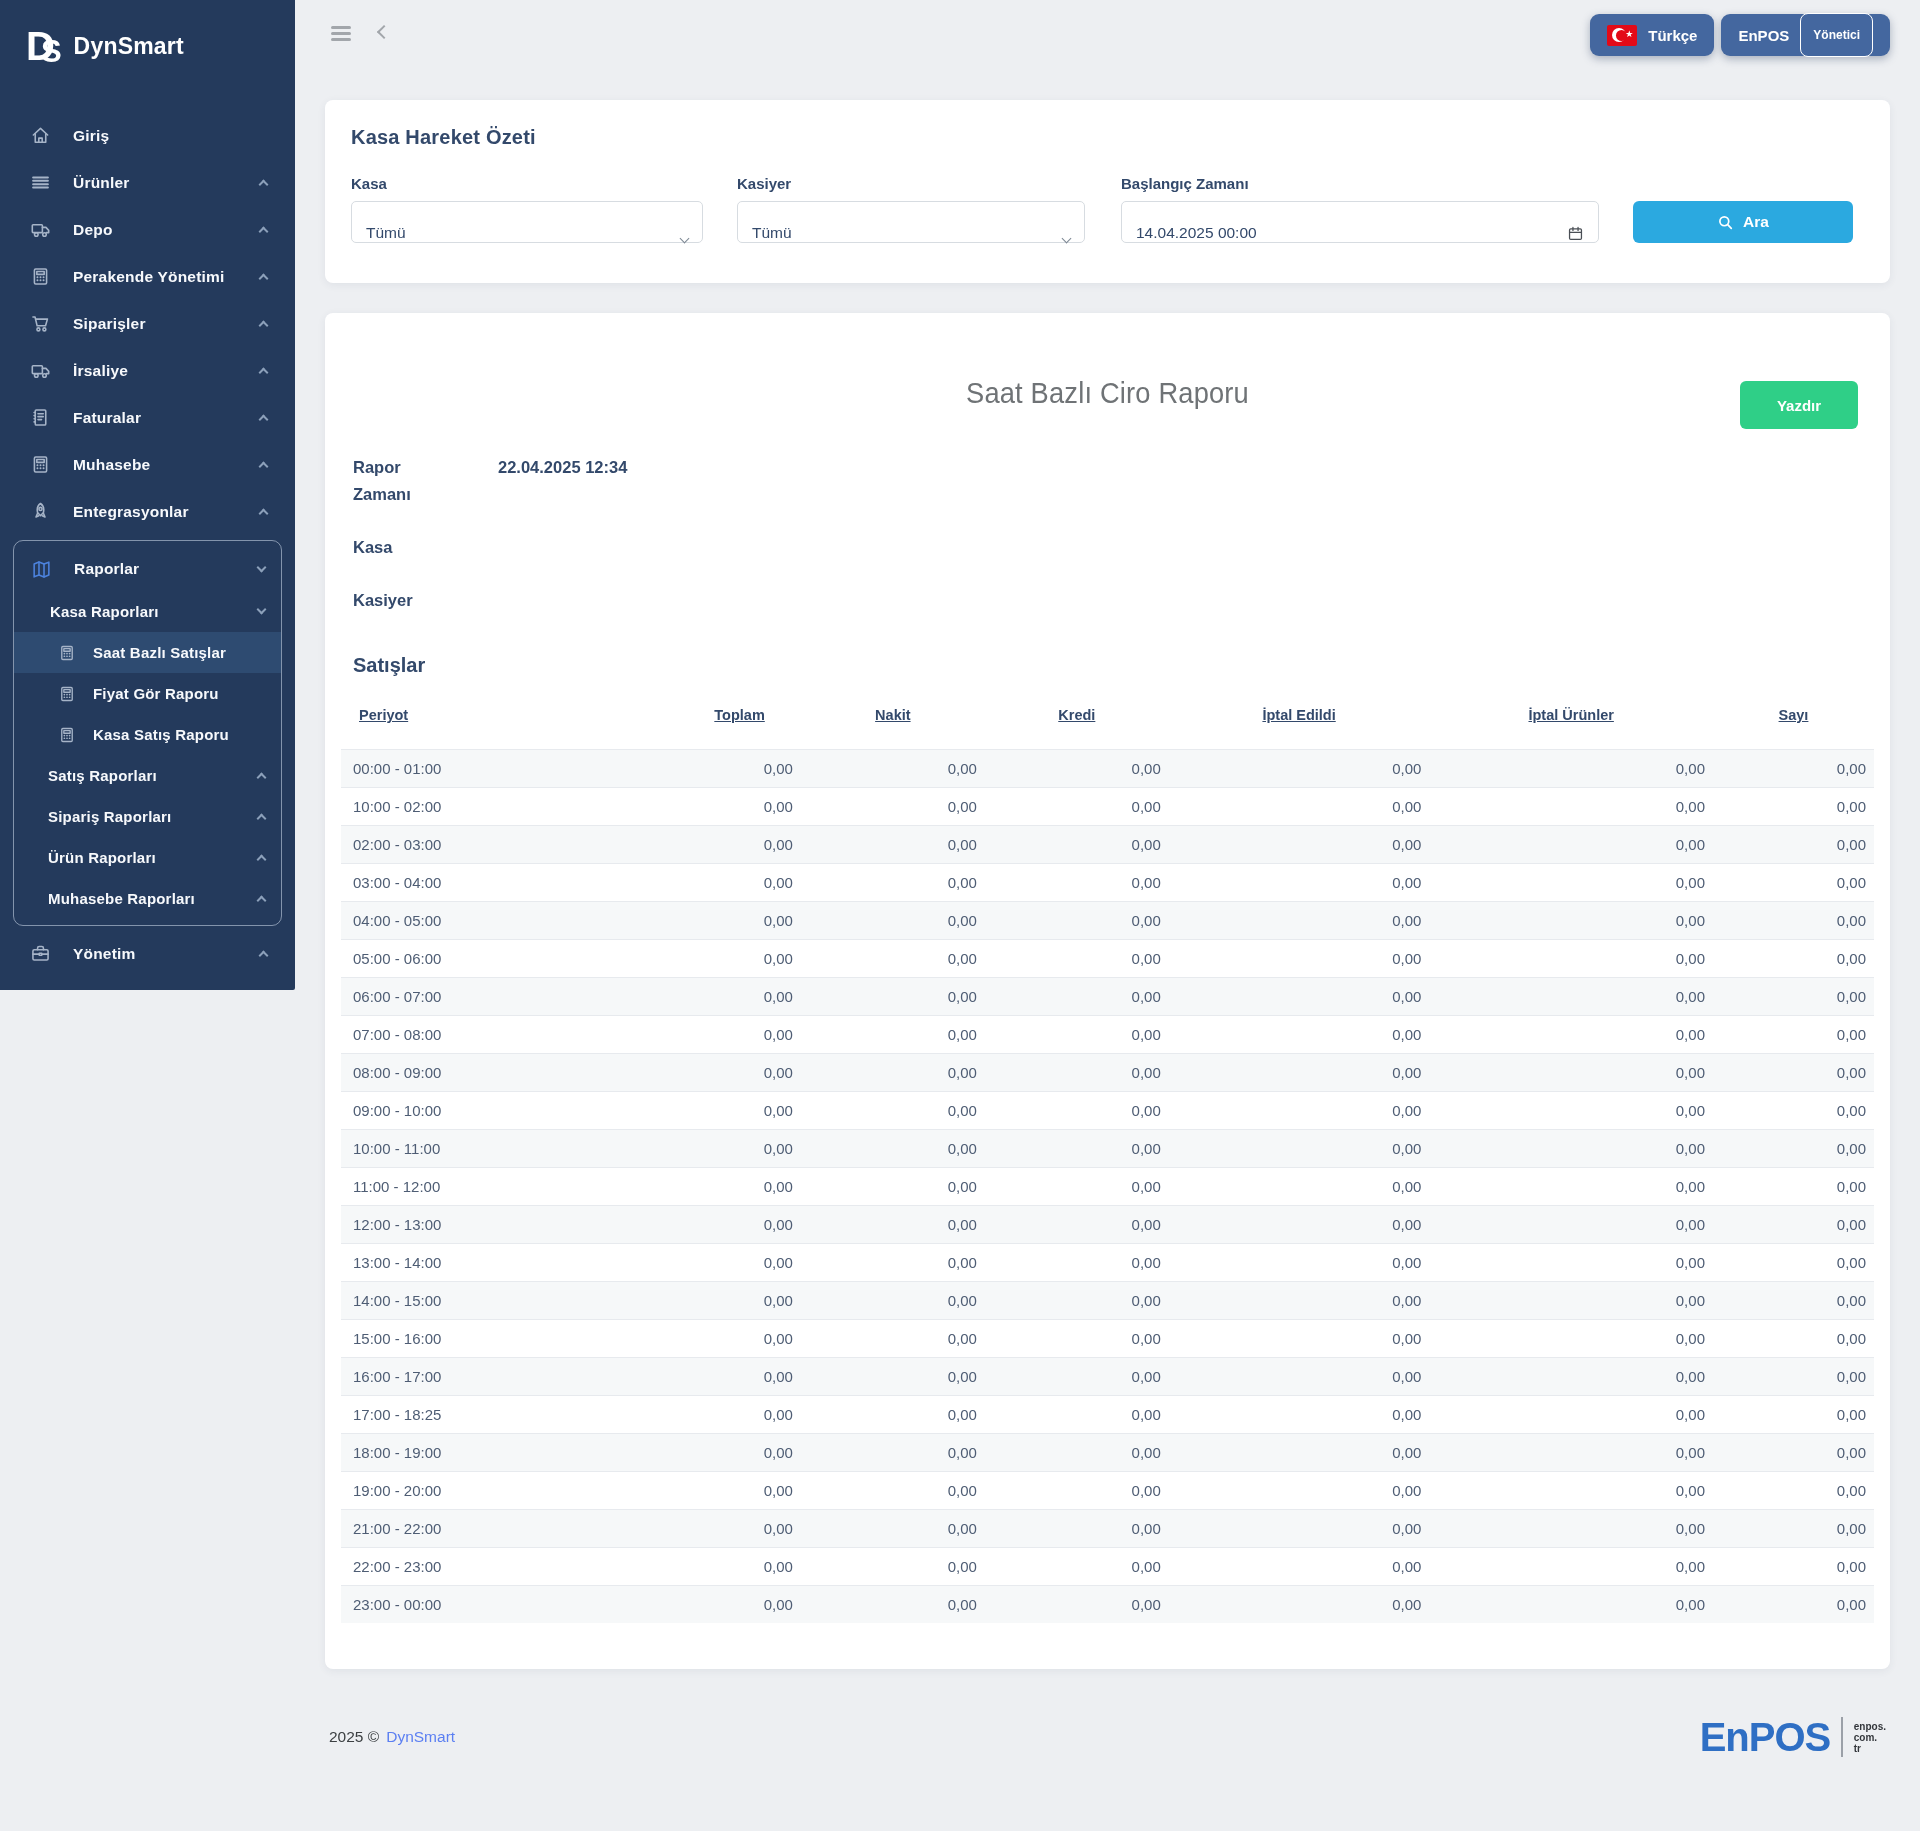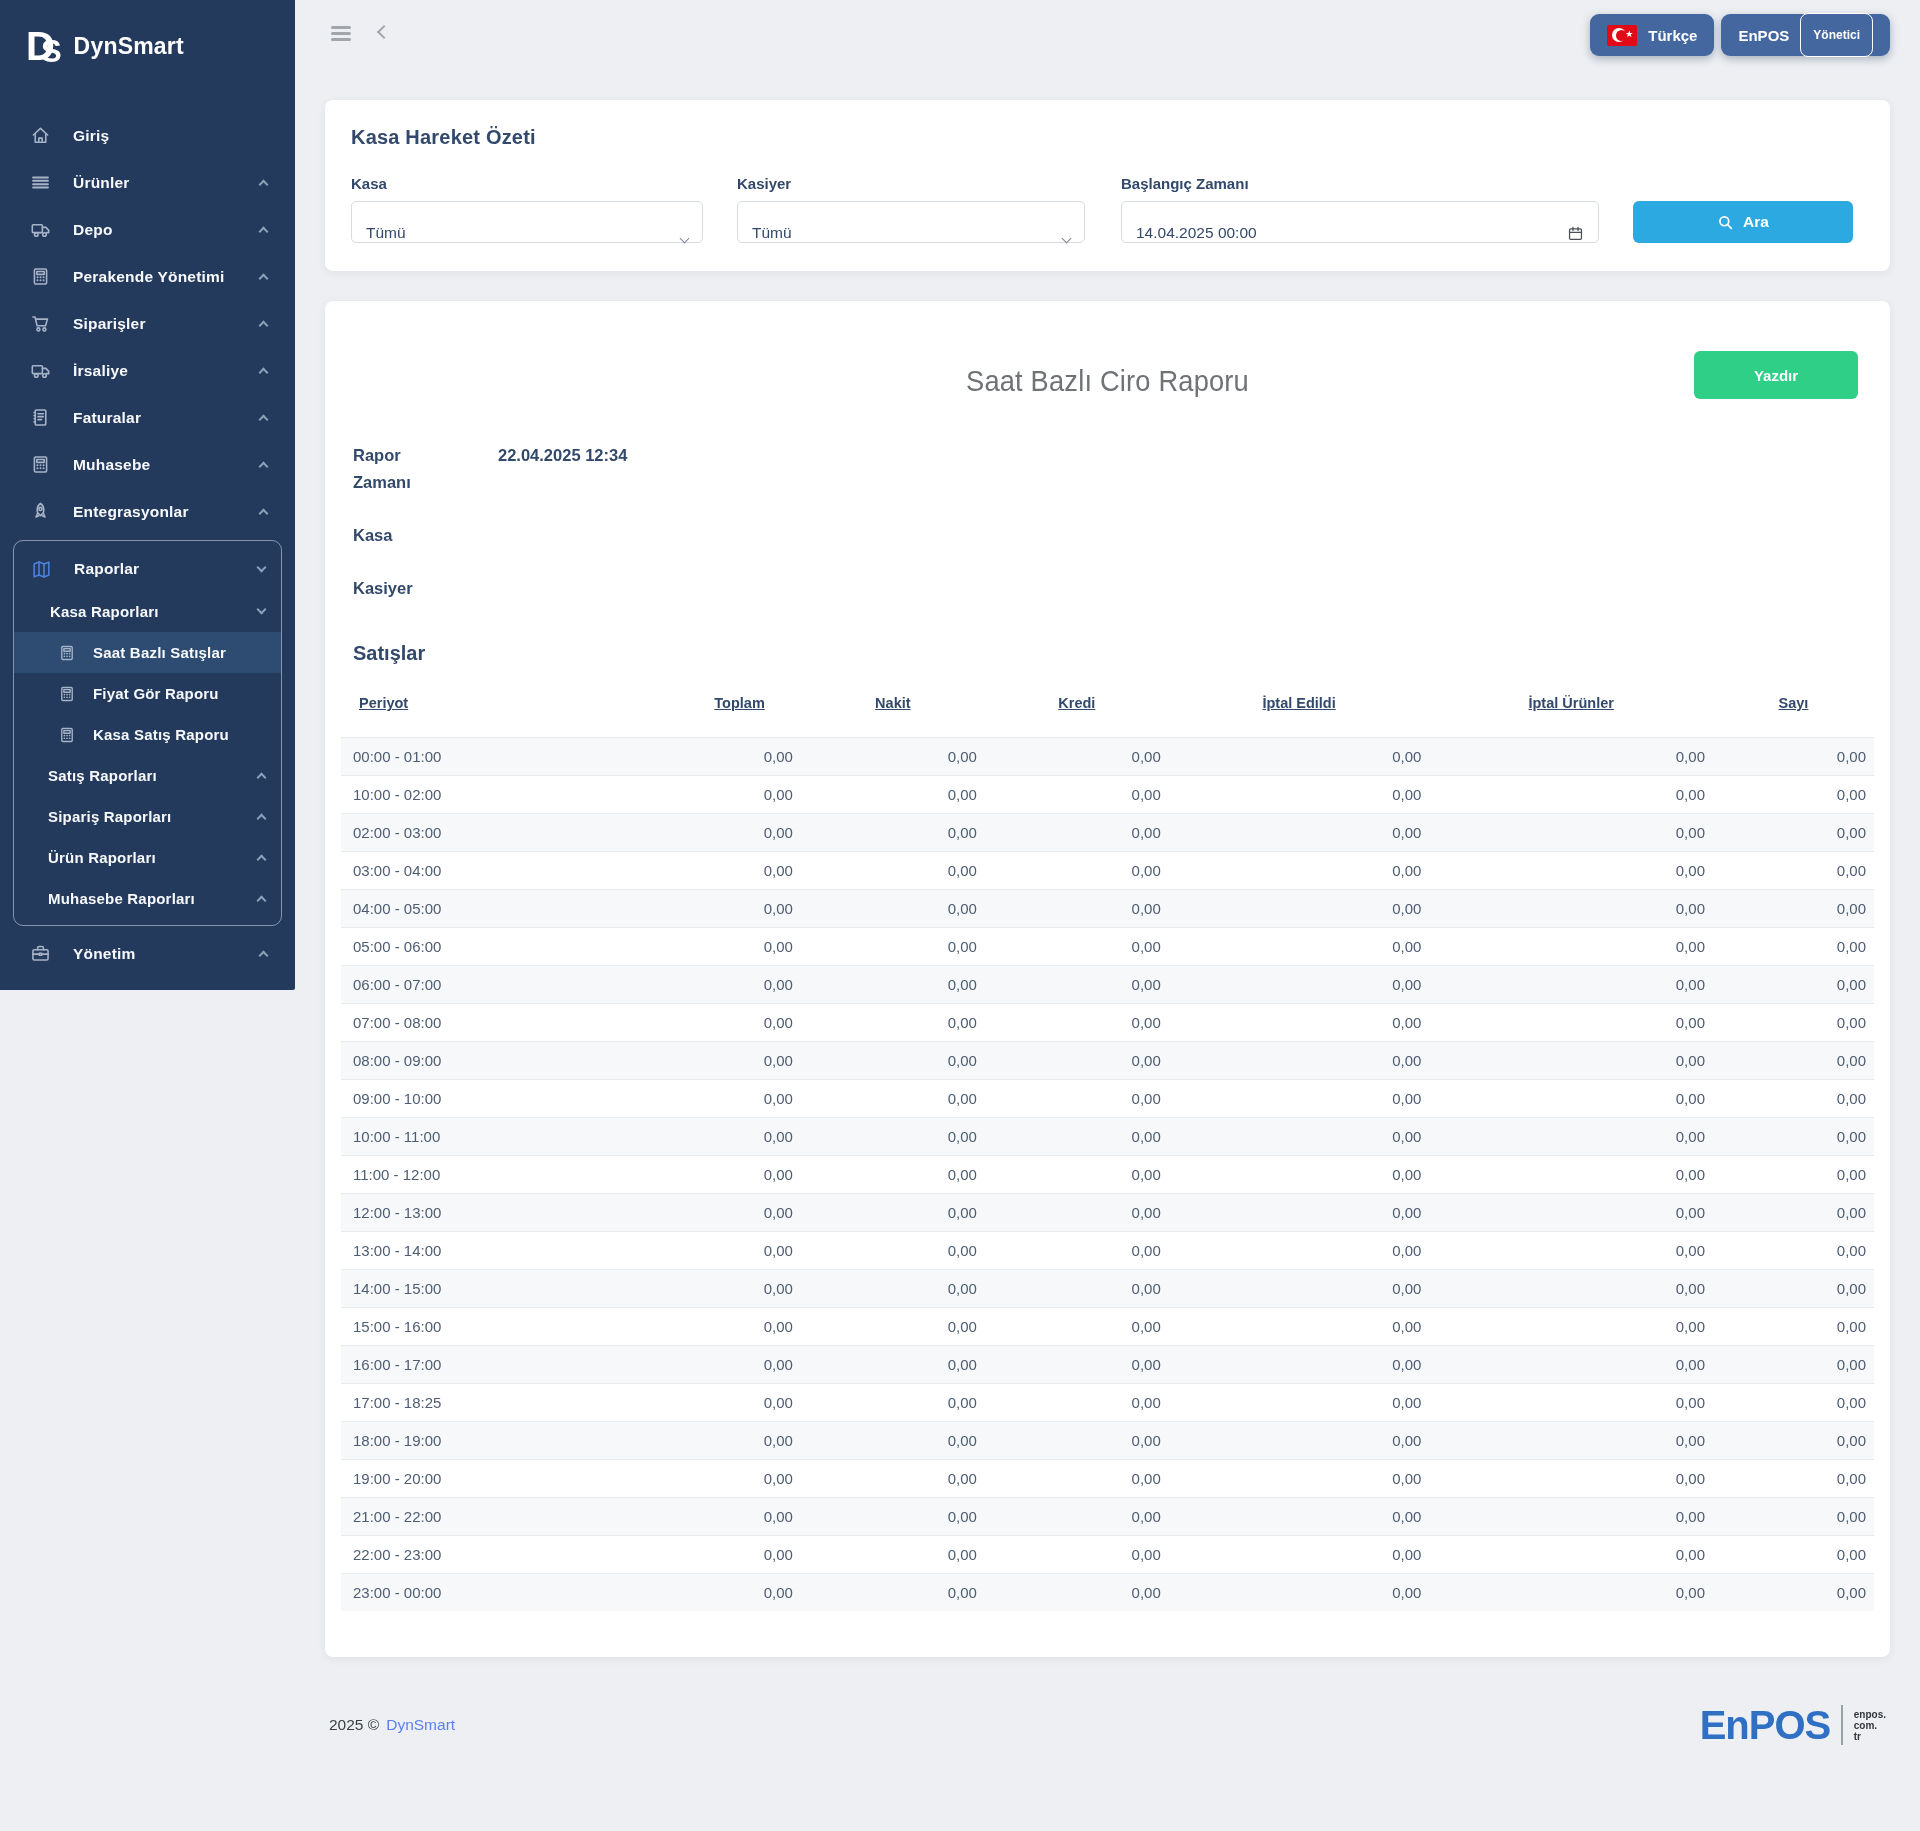--- a/index.html
+++ b/index.html
@@ -47,39 +47,39 @@
   .top-btn { height:42px; background:#44679f; border:none; border-radius:9px; color:#fff; display:flex; align-items:center; gap:11px; padding:0 17px; font-family:inherit; font-size:15px; font-weight:700; cursor:pointer; box-shadow:0 3px 8px rgba(36,58,92,.35); }
   .flag { position:relative; width:30px; height:21px; background:#e30a17; border-radius:2px; overflow:hidden; flex:0 0 30px; }
   .flag .c1 { position:absolute; left:5px; top:3.5px; width:14px; height:14px; border-radius:50%; background:#fff; }
   .flag .c2 { position:absolute; left:8.5px; top:5px; width:11px; height:11px; border-radius:50%; background:#e30a17; }
   .flag .star { position:absolute; left:18px; top:5.5px; color:#fff; font-size:9px; line-height:1; }
   .role-pill { border:1.5px solid #fff; border-radius:8px; padding:14px 12px; font-size:12px; font-weight:700; }
 
   .card { background:#fff; border-radius:8px; box-shadow:0 2px 8px rgba(40,55,80,.07); }
 
   
-  .filter-card { margin-top:30px; padding:26px 26px 28px 26px; }
+  .filter-card { margin-top:30px; padding:26px 26px 40px 26px; }
   .filter-title { font-size:20px; font-weight:700; color:#33496b; letter-spacing:.2px; }
   .filter-row { display:flex; align-items:flex-end; margin-top:26px; }
   .field { display:flex; flex-direction:column; }
   .field-label { font-size:15px; font-weight:600; color:#33496b; margin-bottom:9px; }
   .control { height:42px; border:1px solid #d7dce1; border-radius:5px; background:#fff; display:flex; align-items:flex-end; justify-content:space-between; padding:0 14px; font-size:15.5px; color:#33496b; cursor:pointer; }
   .control .sel-chev { width:7px; height:7px; border-right:1.8px solid #7c8793; border-bottom:1.8px solid #7c8793; transform:rotate(45deg); margin-top:-4px; }
   .w-kasa { width:352px; }
   .w-kasiyer { width:348px; margin-left:34px; }
   .w-date { width:478px; margin-left:36px; }
   .cal-icon { color:#4a4f55; display:flex; }
   .cal-icon svg { width:17px; height:17px; }
   .btn-ara { width:220px; height:42px; margin-left:34px; background:#2ba9e0; border:none; border-radius:6px; color:#fff; font-family:inherit; font-size:15.5px; font-weight:700; display:flex; align-items:center; justify-content:center; gap:9px; cursor:pointer; }
   .btn-ara svg { width:17px; height:17px; }
 
   
   .report-card { margin-top:30px; padding:16px 16px 46px 16px; position:relative; }
   .report-title { margin-top:48px; text-align:center; font-size:29px; font-weight:500; color:#6f7376; letter-spacing:.2px; transform:scaleX(.94); }
-  .btn-yazdir { position:absolute; top:50px; right:32px; width:164px; height:48px; background:#2fcf87; border:none; border-radius:6px; color:#fff; font-family:inherit; font-size:15px; font-weight:700; cursor:pointer; }
+  .btn-yazdir { position:absolute; top:68px; right:32px; width:118px; height:48px; background:#2fcf87; border:none; border-radius:6px; color:#fff; font-family:inherit; font-size:15px; font-weight:700; cursor:pointer; }
   .meta { margin-top:44px; padding-left:12px; }
   .meta-row { display:grid; grid-template-columns:145px 1fr; margin-bottom:26px; }
   .meta-label { font-size:16.5px; font-weight:600; color:#33496b; line-height:27px; max-width:110px; }
   .meta-value { font-size:16.5px; font-weight:600; color:#33496b; line-height:27px; }
   .section-title { margin:40px 0 18px 12px; font-size:20px; font-weight:700; color:#33496b; }
 
   table.report { width:100%; border-collapse:collapse; }
   table.report th { font-size:14.5px; font-weight:600; color:#33496b; padding:12px 8px 26px 8px; text-align:center;text-decoration:underline; }
   table.report th.c-per { text-align:left; padding-left:18px; width:22%; }
   table.report th.w1{width:8%;} table.report th.w2{width:12%;} table.report th.w3{width:12%;}

